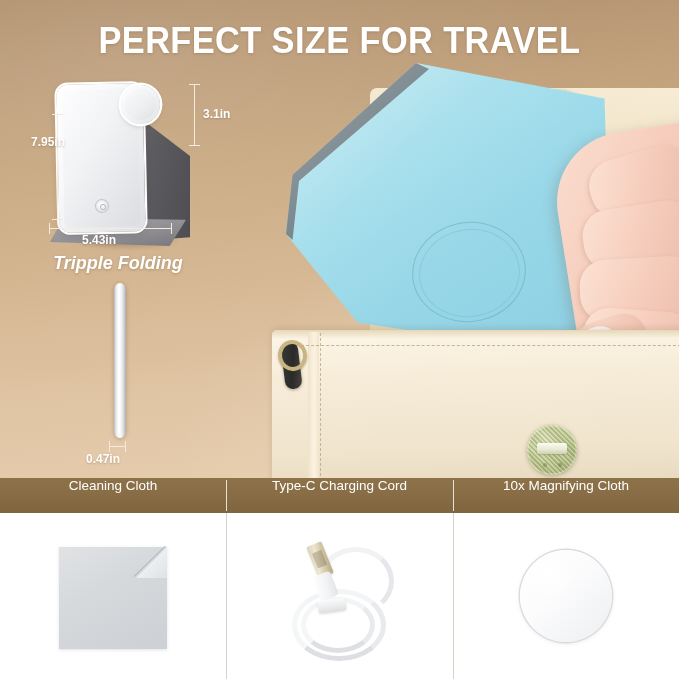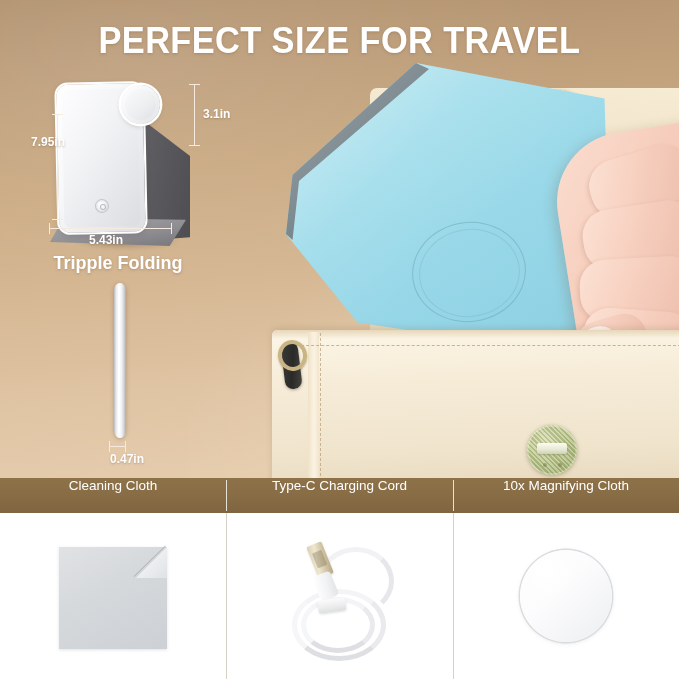--- a/index.html
+++ b/index.html
@@ -156,20 +156,21 @@
   .caption-fold {
     position: absolute;
     left: 28px; top: 253px;
     width: 180px;
     text-align: center;
     color: #ffffff;
     font-size: 18px;
     font-weight: bold;
     text-shadow: 0 1px 3px rgba(120,90,60,0.4);
     white-space: nowrap;
+    font-style: italic;
   }
 
   
   .side-diagram {
     position: absolute;
     left: 96px; top: 283px;
     width: 60px; height: 175px;
   }
   .side-body {
     position: absolute;
@@ -602,31 +603,31 @@
     <div class="dim-label" style="left:31px; top:135px;">7.95in</div>
 
     <div class="dim-line dim-v" style="left:194px; top:85px; height:61px;"></div>
     <div class="dim-tick" style="left:189px; top:84px; width:11px; height:1.4px;"></div>
     <div class="dim-tick" style="left:189px; top:145px; width:11px; height:1.4px;"></div>
     <div class="dim-label" style="left:203px; top:107px;">3.1in</div>
 
     <div class="dim-line dim-h" style="left:50px; top:228px; width:122px;"></div>
     <div class="dim-tick" style="left:49px; top:223px; width:1.4px; height:11px;"></div>
     <div class="dim-tick" style="left:171px; top:223px; width:1.4px; height:11px;"></div>
-    <div class="dim-label" style="left:82px; top:233px;margin-left:7px;">5.43in</div>
+    <div class="dim-label" style="left:82px; top:233px;">5.43in</div>
 
     <div class="caption-fold">Tripple Folding</div>
 
     <div class="side-diagram">
       <div class="side-body"></div>
     </div>
     <div class="dim-line dim-h" style="left:110px; top:446px; width:16px;"></div>
     <div class="dim-tick" style="left:109px; top:441px; width:1.4px; height:11px;"></div>
     <div class="dim-tick" style="left:125px; top:441px; width:1.4px; height:11px;"></div>
-    <div class="dim-label" style="left:110px; top:452px;">0.47in</div>
+    <div class="dim-label" style="left:86px; top:452px;">0.47in</div>
   </div>
 
   <div class="label-bar">
     <div class="label-cell c1">
       <span>Cleaning Cloth</span>
     </div>
     <div class="label-cell c2">
       <span>Type-C Charging Cord</span>
     </div>
     <div class="label-cell c3">

